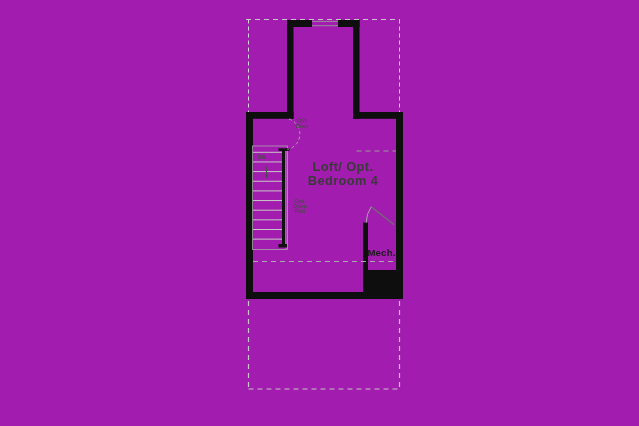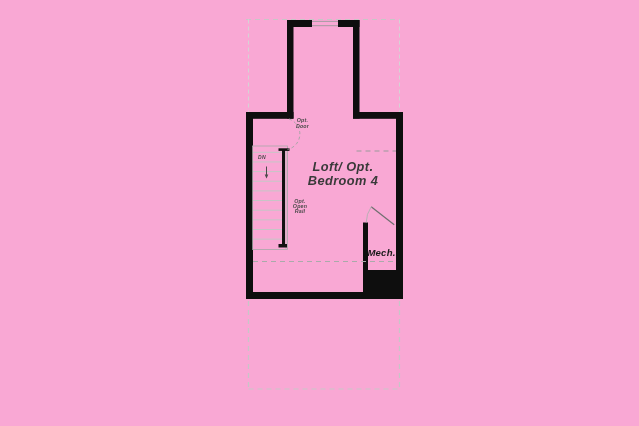--- a/index.html
+++ b/index.html
@@ -5,23 +5,22 @@
   html, body {
     margin: 0;
     padding: 0;
     background: #ffffff;
     font-family: "Liberation Sans", sans-serif;
   }
   .canvas {
     position: relative;
     width: 639px;
     height: 426px;
-    background: #f9a8d4;
+    background: #a21caf;
     overflow: hidden;
-    font-style: italic;
   }
   svg text {
     font-family: "Liberation Sans", "DejaVu Sans", sans-serif;
     fill: #3f3f3f;
   }
   .room-title { font-size: 12.8px; font-weight: 700; letter-spacing: 0.4px; fill: #3a3a3a; }
   .small-label { font-size: 5.3px; font-weight: 700; letter-spacing: 0.2px; fill: #4a4a4a; }
   .dn-label { font-size: 5px; font-weight: 700; letter-spacing: 0.5px; fill: #4a4a4a; }
   .mech-label { font-size: 9.6px; font-weight: 700; letter-spacing: 0.2px; fill: #1a1a1a; }
 </style>

